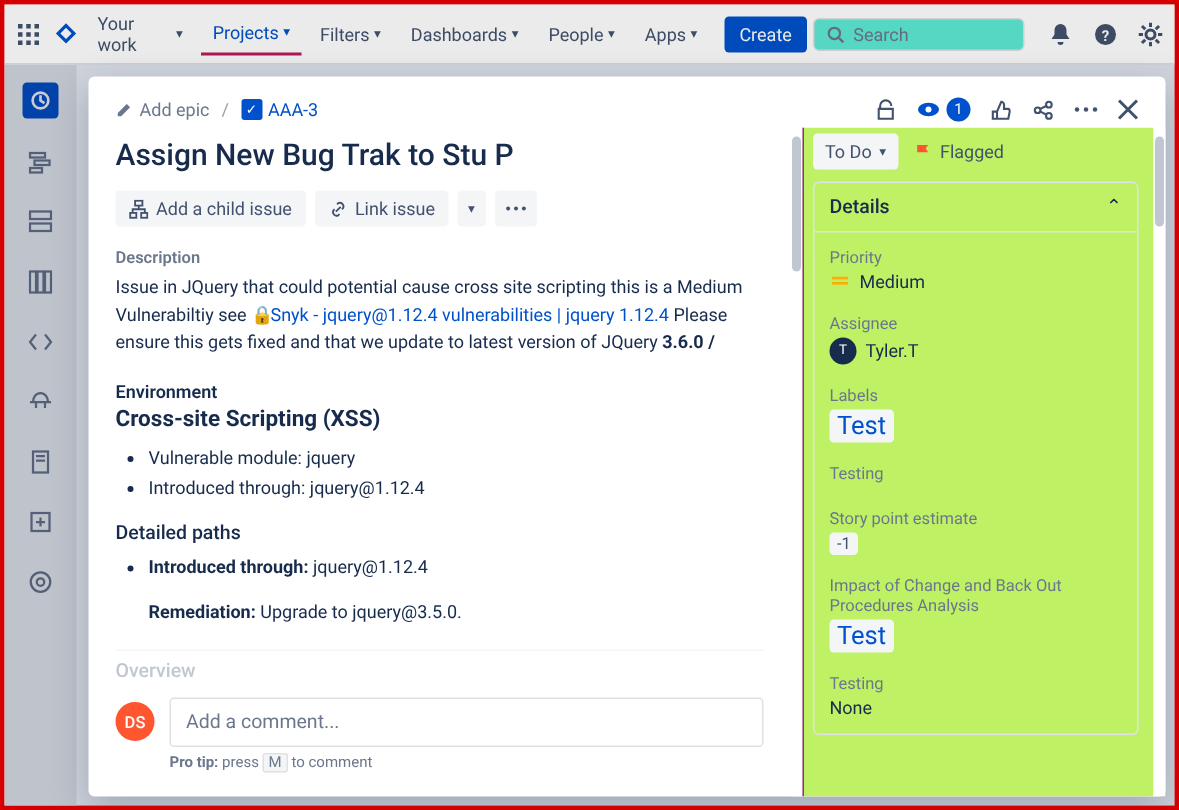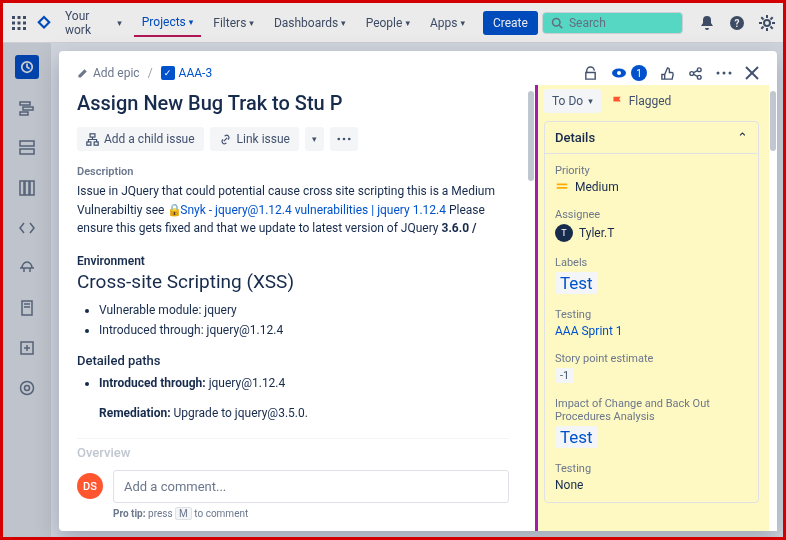--- a/index.html
+++ b/index.html
@@ -29,30 +29,30 @@
 .main { flex: 1; padding: 4px 18px 10px 18px; overflow-y: auto; position: relative; }
 .title { font-size: 20px; font-weight: 500; color: #172b4d; margin: 2px 0 12px 0; }
 .toolbar { display: flex; gap: 6px; margin-bottom: 14px; }
 .tbtn { display: flex; align-items: center; gap: 5px; background: #f4f5f7; border: none; padding: 5px 9px; font-size: 12px; color: #42526e; border-radius: 3px; cursor: pointer; }
 .tbtn.icon-only { padding: 5px 7px; }
 .sect-label { font-size: 11px; font-weight: 600; color: #6b778c; margin-bottom: 4px; }
 .desc { font-size: 12px; color: #172b4d; line-height: 1.55; margin-bottom: 16px; }
 .desc a { color: #0052cc; text-decoration: none; }
 .lock-ico { display: inline-block; width: 10px; color: #6b778c; }
 .env-h { font-size: 12px; font-weight: 600; color: #172b4d; margin-bottom: 2px; }
-.env-t { font-size: 19px; font-weight: 400; color: #172b4d; margin-bottom: 10px; }
+.env-t { font-size: 15px; font-weight: 700; color: #172b4d; margin-bottom: 10px; }
 ul.blist { list-style: disc; padding-left: 22px; font-size: 12px; color: #172b4d; margin-bottom: 16px; }
 ul.blist li { margin-bottom: 6px; }
 .dp-h { font-size: 13px; font-weight: 500; color: #172b4d; margin-bottom: 8px; }
 .comment-bar { display: flex; align-items: center; gap: 10px; margin-top: 10px; }
 .avatar { width: 26px; height: 26px; border-radius: 50%; background: #ff5630; color: #fff; font-size: 11px; display: flex; align-items: center; justify-content: center; font-weight: 500; }
 .cinput { flex: 1; border: 1px solid #dfe1e6; border-radius: 3px; padding: 8px 10px; font-size: 13px; color: #6b778c; }
 .protip { font-size: 10px; color: #6b778c; margin-left: 36px; margin-top: 5px; }
 .protip .key { background: #f4f5f7; border: 1px solid #dfe1e6; padding: 0 3px; border-radius: 2px; }
-.side { width: 234px; border-left: 3px solid #a21caf; padding: 4px 10px 10px 6px; overflow-y: auto; background: #fef9c3; }
+.side { width: 234px; border-left: 1px solid #a21caf; padding: 4px 10px 10px 6px; overflow-y: auto; background: #bef264; }
 .status-row { display: flex; align-items: center; gap: 10px; margin-bottom: 8px; }
 .status-btn { background: #f4f5f7; border: none; padding: 5px 8px; font-size: 12px; color: #42526e; border-radius: 3px; display: flex; align-items: center; gap: 5px; }
 .flag { display: flex; align-items: center; gap: 5px; font-size: 12px; color: #42526e; }
 .flag-ico { color: #ff5630; }
 .details-panel { border: 1px solid #dfe1e6; border-radius: 4px; }
 .dp-head { display: flex; justify-content: space-between; align-items: center; padding: 8px 10px; font-size: 13px; font-weight: 500; color: #172b4d; border-bottom: 1px solid #dfe1e6; }
 .dp-body { padding: 10px; display: flex; flex-direction: column; gap: 14px; }
 .field { font-size: 11px; }
 .flabel { color: #6b778c; margin-bottom: 3px; }
 .fval { color: #172b4d; font-size: 12px; display: flex; align-items: center; gap: 6px; }
@@ -387,21 +387,20 @@
                 <span class="assignee-av">T</span>
                 <span>Tyler.T</span>
               </div>
           </div>
           <div class="field">
             <div class="flabel">Labels</div>
             <div><span class="chip">Test</span></div>
           </div>
           <div class="field">
             <div class="flabel">Testing</div>
-            <div class="link">AAA Sprint 1</div>
           </div>
           <div class="field">
             <div class="flabel">Story point estimate</div>
             <div><span class="est">-1</span></div>
           </div>
           <div class="field">
             <div class="flabel">Impact of Change and Back Out Procedures Analysis</div>
             <div><span class="chip">Test</span></div>
           </div>
           <div class="field">

